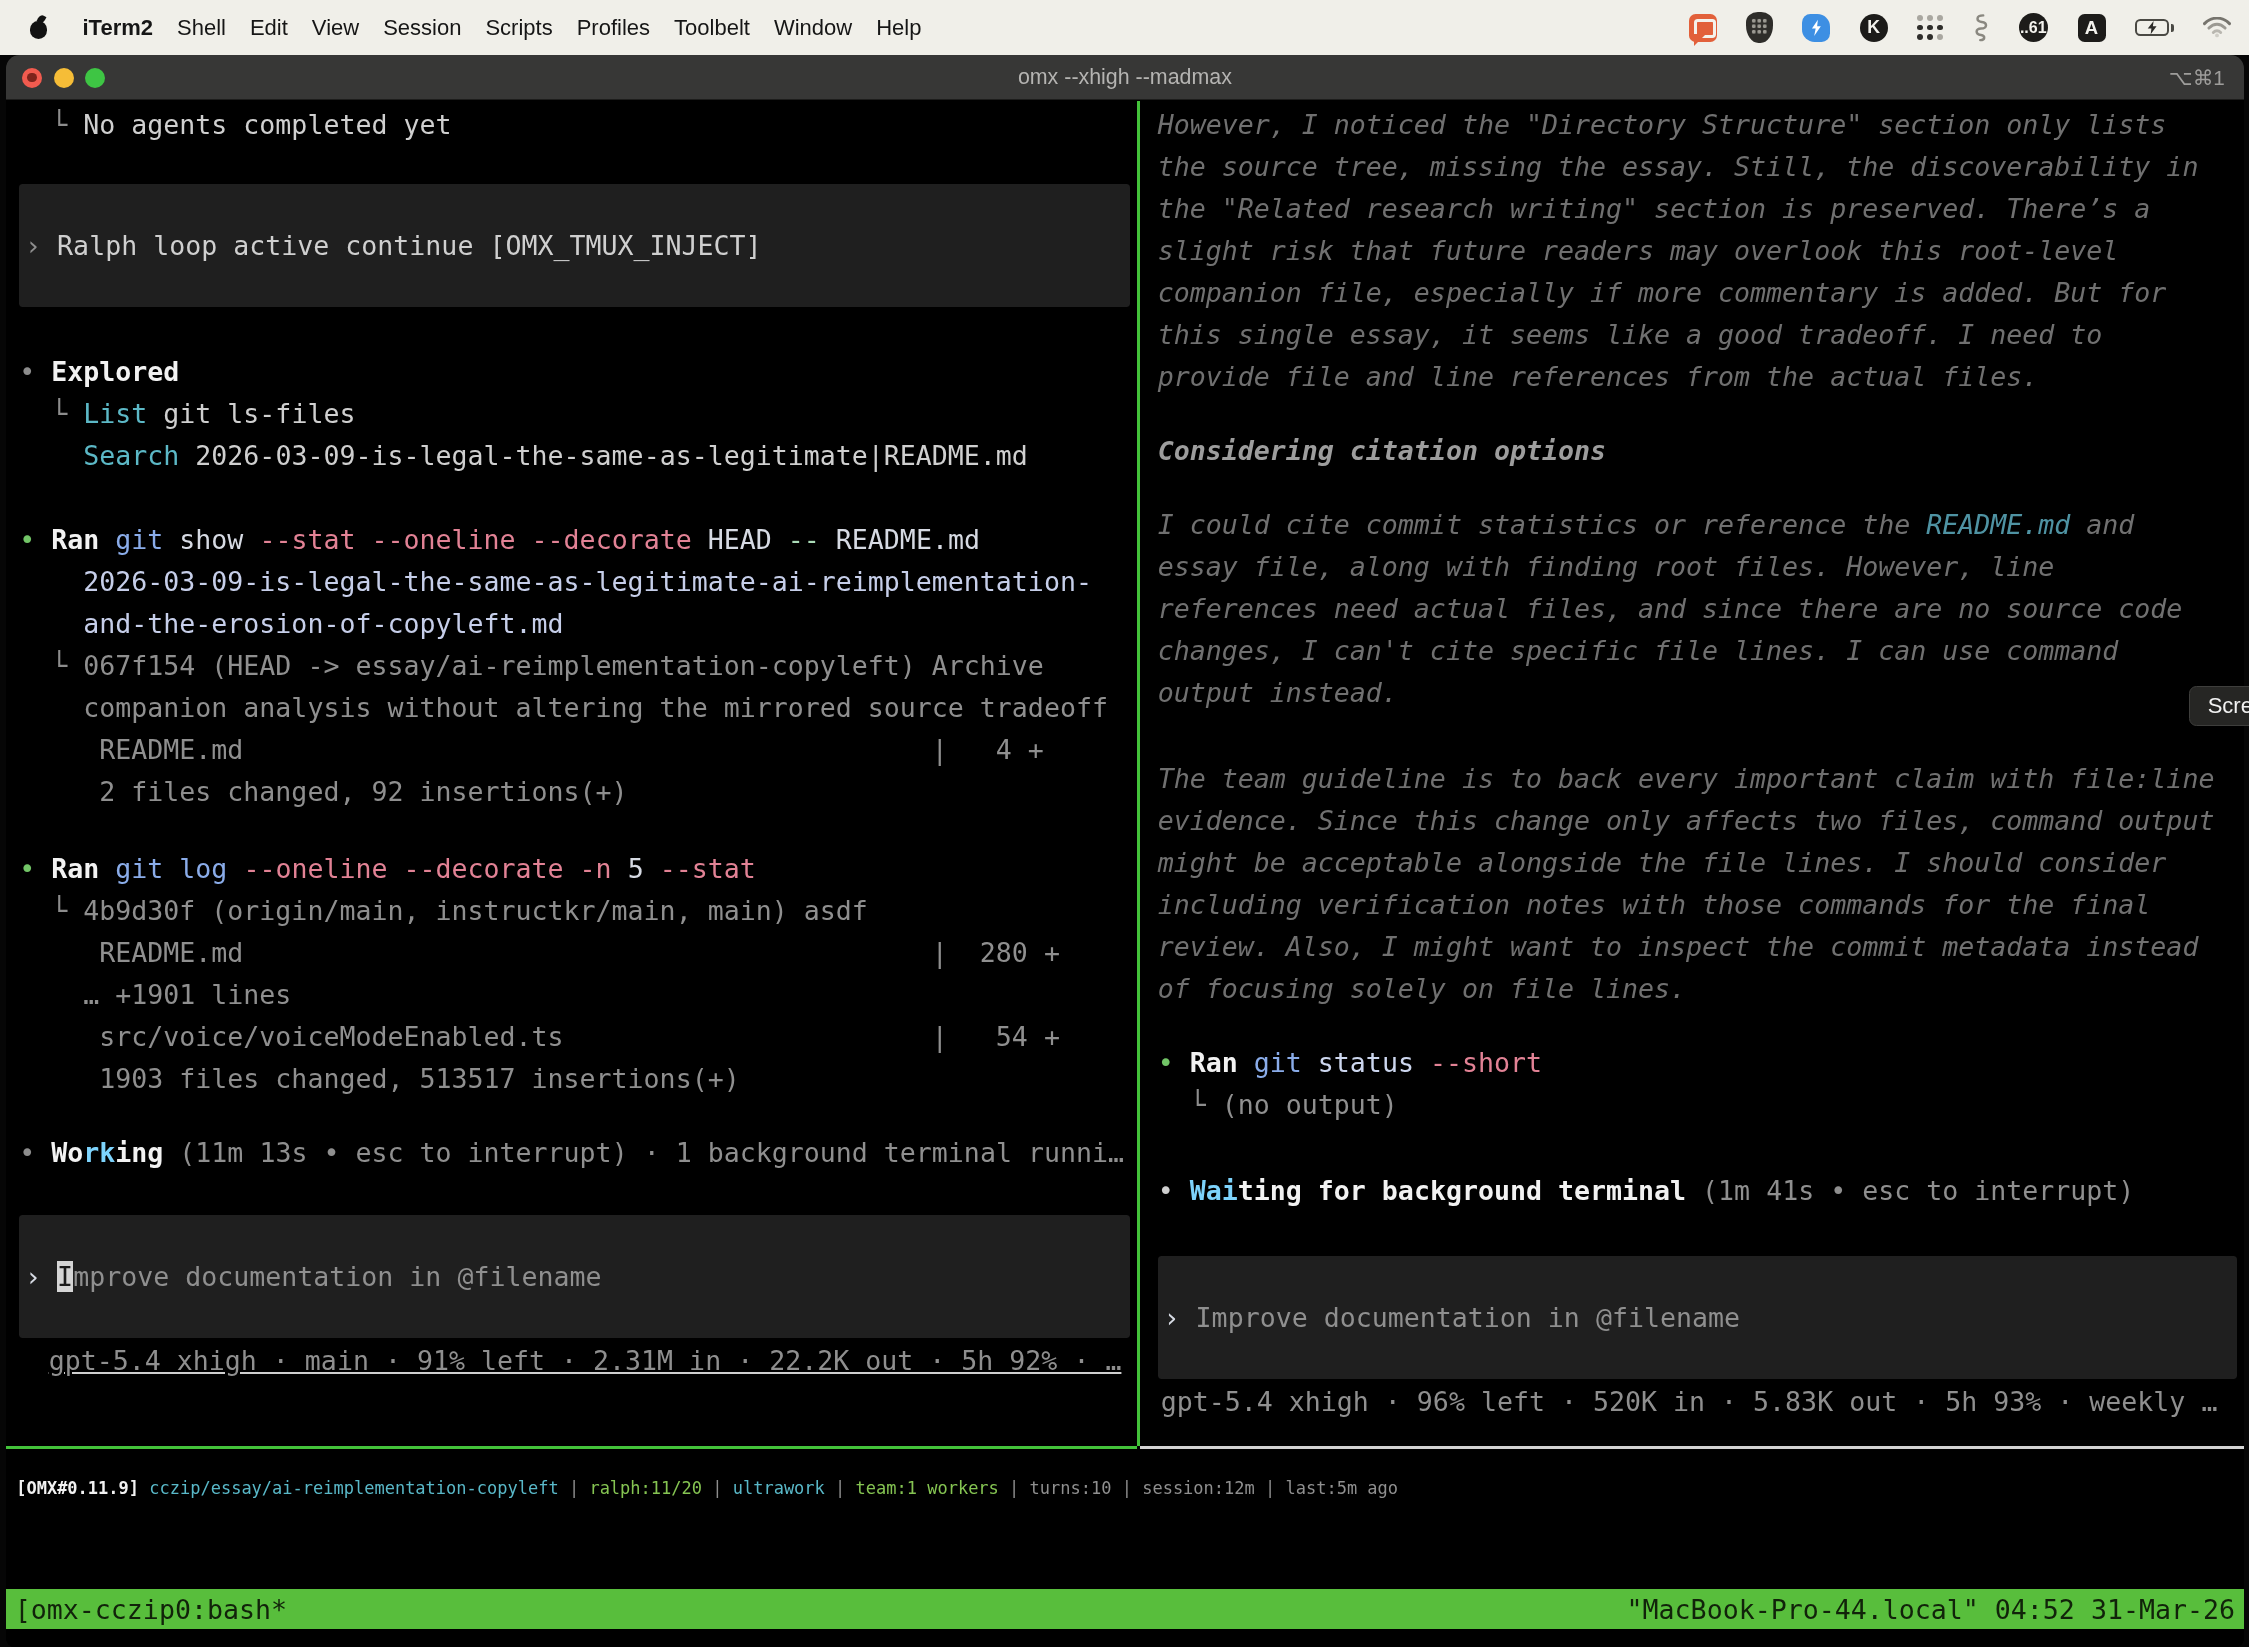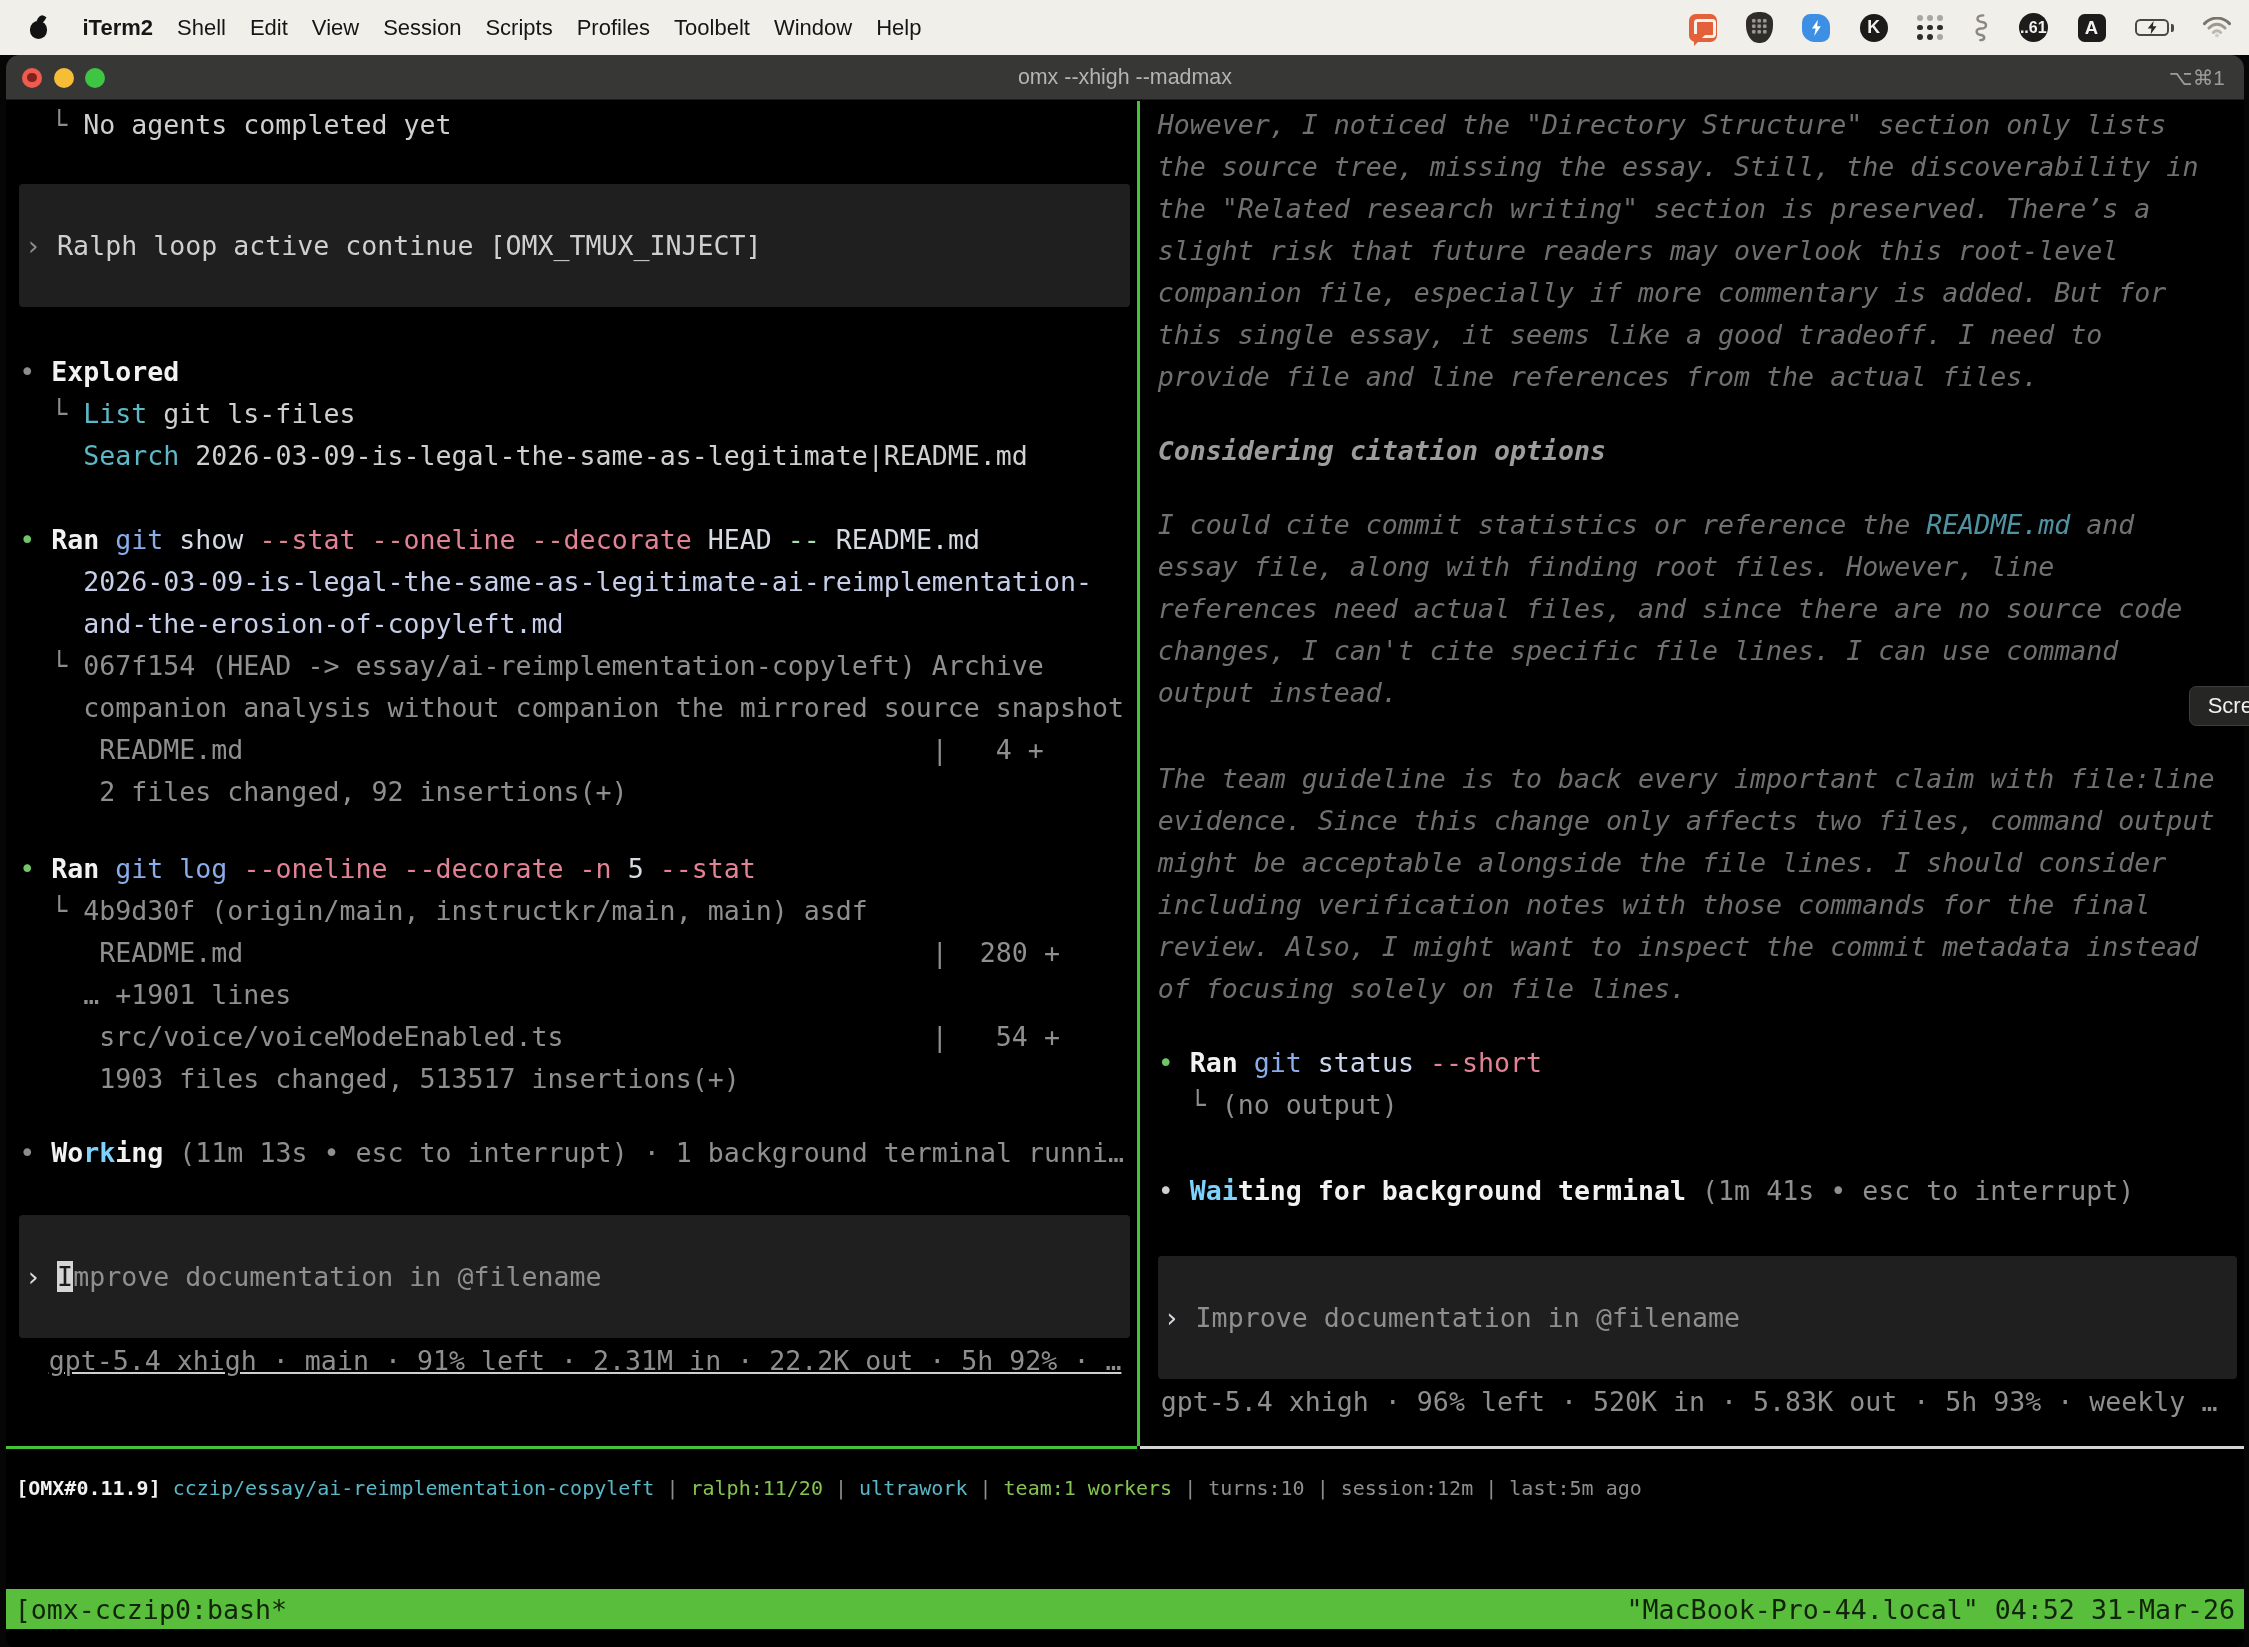--- a/index.html
+++ b/index.html
@@ -80,21 +80,21 @@
   .c-blue{ color:#8aace9; }
   .c-pink{ color:#e28295; }
   .c-mint{ color:#abdcb8; }
   .c-lav { color:#c6cee9; }
   .c-lvl { color:#ccd6ee;margin-top:24px; }
   .c-grn { color:#72c567; }
   .c-sg  { color:#85c452; }
   .c-sc  { color:#59b8c8; }
   .c-cursor { background:#d5d5d5; color:#1b1b1b; }
 
-  .omx-line { position:absolute; left:10.3px; top:1367px; height:41px; line-height:41px; font-size:20px; white-space:pre; }
+  .omx-line { position:absolute; left:10.3px; top:1367px; height:41px; line-height:41px; font-size:17px; white-space:pre; }
   .tmuxbar { position:absolute; left:0; top:1488px; width:100%; height:40px; background:#58be3c;
              display:flex; justify-content:space-between; align-items:center; padding:0 8.9px;
              font-size:26.6px; color:#11230a; white-space:pre; }
 
   
   .scre-tip { position:absolute; left:2189px; top:686px; width:103px; height:40px; background:#262624;
               border:1.5px solid #3e3e3c; border-radius:7.4px; color:#f2f2f2; font-size:22px;
               line-height:37px; padding-left:17.7px; z-index:50; }
 </style>
 </head>
@@ -189,21 +189,21 @@
       <div class="sp" style="height:44px"></div>
       <div>
           <div class="tl"><span class="c-dim">• </span><span class="c-bw">Explored</span></div>
           <div class="tl"><span class="c-dim">  └ </span><span class="c-cyan">List</span><span class="c-lt"> git ls-files</span></div>
           <div class="tl"><span class="c-lt">    </span><span class="c-cyan">Search</span><span class="c-lt"> 2026-03-09-is-legal-the-same-as-legitimate|README.md</span></div>
           <div class="tl"></div>
           <div class="tl"><span class="c-grn">• </span><span class="c-bw">Ran</span><span class="c-wt"> </span><span class="c-blue">git</span><span class="c-wt"> show </span><span class="c-pink">--stat --oneline --decorate</span><span class="c-wt"> HEAD </span><span class="c-mint">--</span><span class="c-wt"> README.md</span></div>
           <div class="tl"><span class="c-lav">    2026-03-09-is-legal-the-same-as-legitimate-ai-reimplementation-</span></div>
           <div class="tl"><span class="c-lav">    and-the-erosion-of-copyleft.md</span></div>
           <div class="tl"><span class="c-dim">  └ </span><span class="c-gray">067f154 (HEAD -&gt; essay/ai-reimplementation-copyleft) Archive</span></div>
-          <div class="tl"><span class="c-gray">    companion analysis without companion the mirrored source snapshot</span></div>
+          <div class="tl"><span class="c-gray">    companion analysis without altering the mirrored source tradeoff</span></div>
           <div class="tl"><span class="c-gray">     README.md                                           |   4 +</span></div>
           <div class="tl"><span class="c-gray">     2 files changed, 92 insertions(+)</span></div>
         </div>
       <div class="sp" style="height:35px"></div>
       <div>
           <div class="tl"><span class="c-grn">• </span><span class="c-bw">Ran</span><span class="c-wt"> </span><span class="c-blue">git log </span><span class="c-pink">--oneline --decorate -n</span><span class="c-wt"> 5 </span><span class="c-pink">--stat</span></div>
           <div class="tl"><span class="c-dim">  └ </span><span class="c-gray">4b9d30f (origin/main, instructkr/main, main) asdf</span></div>
           <div class="tl"><span class="c-gray">     README.md                                           |  280 +</span></div>
           <div class="tl"><span class="c-gray">    … +1901 lines</span></div>
           <div class="tl"><span class="c-gray">     src/voice/voiceModeEnabled.ts                       |   54 +</span></div>

